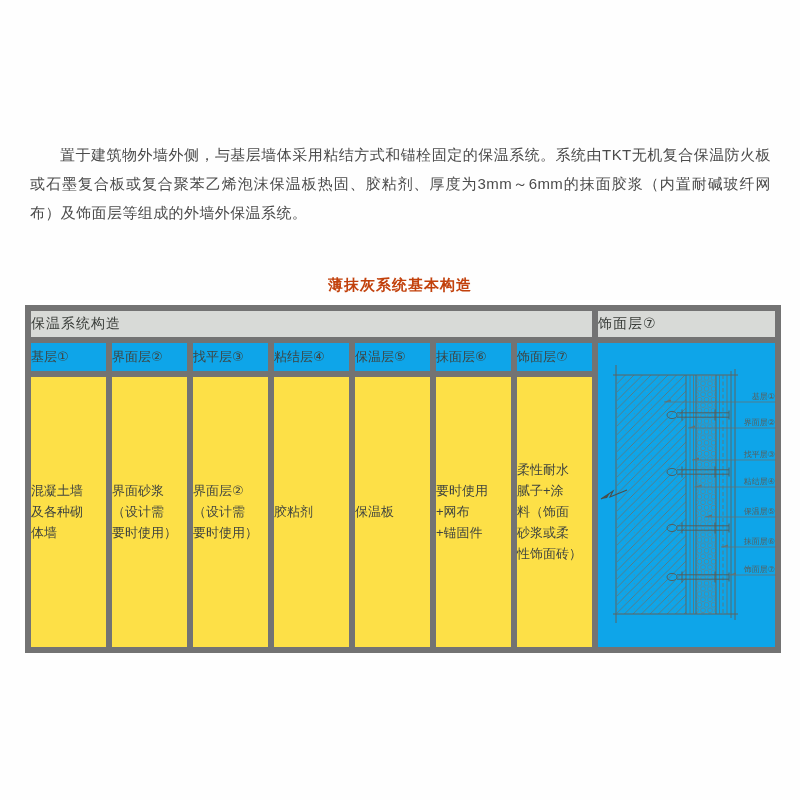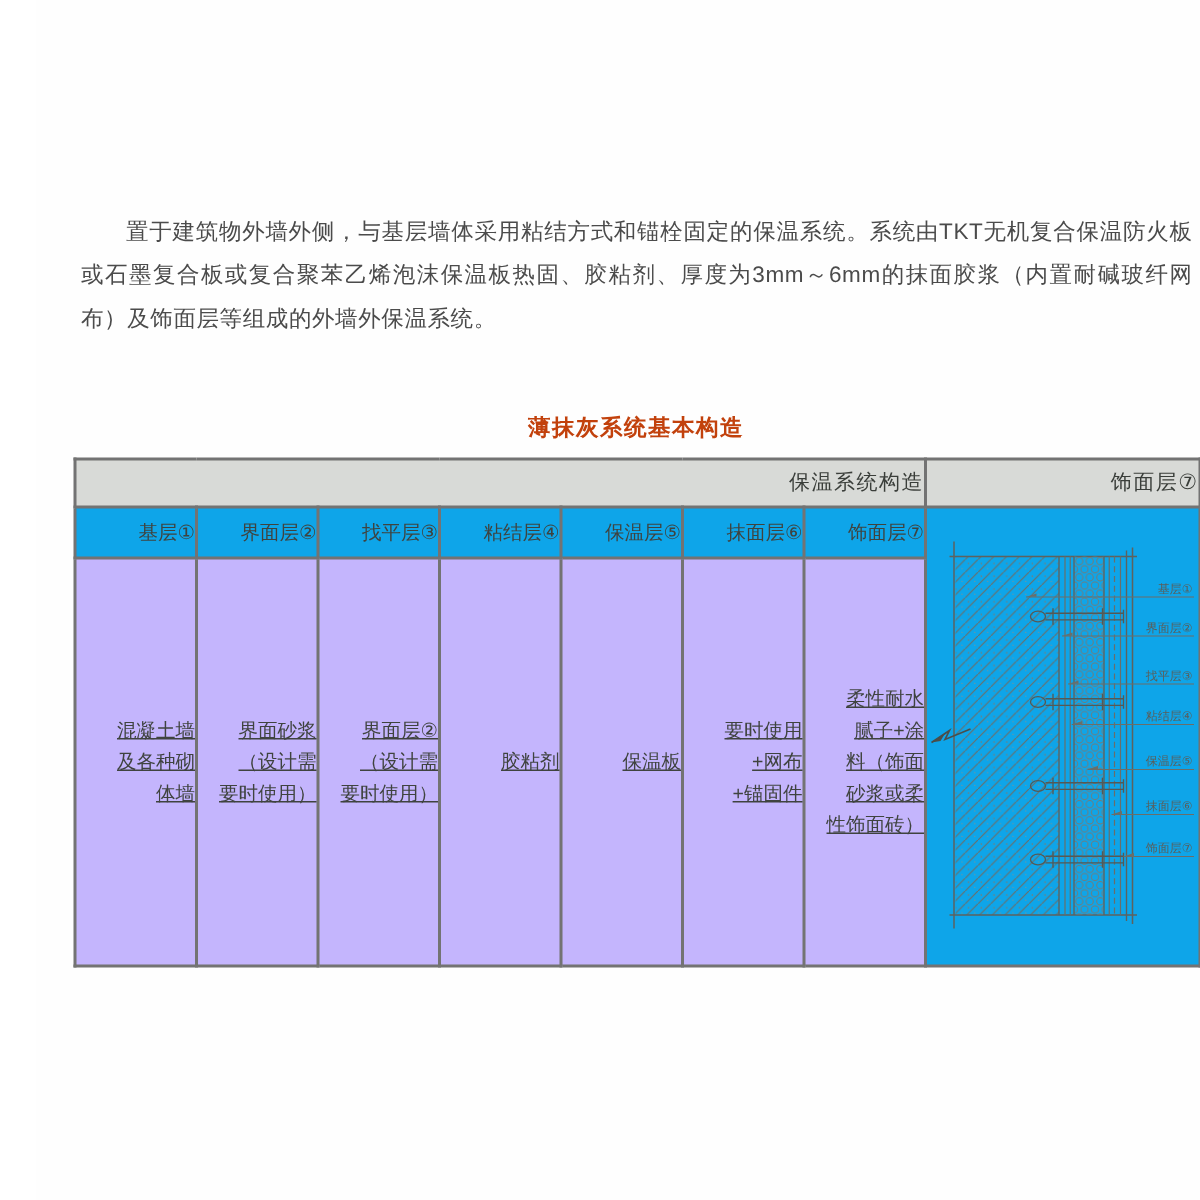--- a/index.html
+++ b/index.html
@@ -1,46 +1,46 @@
 <!DOCTYPE html>
 <html><head>
 <meta charset="utf-8">
 <style>
   * { margin: 0; padding: 0; box-sizing: border-box; }
   html, body { width: 800px; height: 800px; background: #ffffff; }
   body { font-family: "Liberation Sans", "DejaVu Sans", sans-serif; position: relative; }
 
-  .page { position: absolute; inset: 0; background: #fefefe; margin-left: 24px; }
+  .page { position: absolute; inset: 0; background: #fefefe; }
 
   .paragraph {
     position: absolute; left: 30px; top: 140px; width: 741px;
     font-size: 15px; line-height: 29px; color: #4b4b4b;
     text-align: justify; text-indent: 2em; letter-spacing: 0.4px;
   }
 
   .table-title {
     position: absolute; left: 25px; top: 276px; width: 750px;
     text-align: center; font-size: 15px; font-weight: bold; color: #c2410c;
     letter-spacing: 1px;
   }
 
   table.ctable {
     position: absolute; left: 25px; top: 305px; width: 750px;
     border-collapse: collapse; table-layout: fixed;
     border: 1px solid #6f746f;
   }
-  table.ctable td { border: 2px solid #737373; text-align: right; color: #3f433f; }
+  table.ctable td { border: 6px solid #737373; text-align: left; color: #3f433f; }
   tr.grouprow td {
     height: 32px; background: #d8dad7; font-size: 14px; letter-spacing: 1px;
     color: #3a3e3a;
   }
   tr.headrow td { height: 33px; font-size: 13px; background: #0ea5e9; }
   tr.bodyrow td {
     height: 268px; font-size: 13px; vertical-align: middle;
-    line-height: 21px; background: #c4b5fd; text-decoration: underline;
+    line-height: 21px; background: #fde047;
   }
   td.pre { white-space: pre-line; }
   td.diag-cell { vertical-align: top; padding: 0; background: #fdfdfc; }
   .diag-wrap { position: relative; width: 100%; height: 100%; }
   svg text { font-family: "Liberation Sans", "DejaVu Sans", sans-serif; }
 </style>
 </head>
 <body>
 
 <div class="page">

